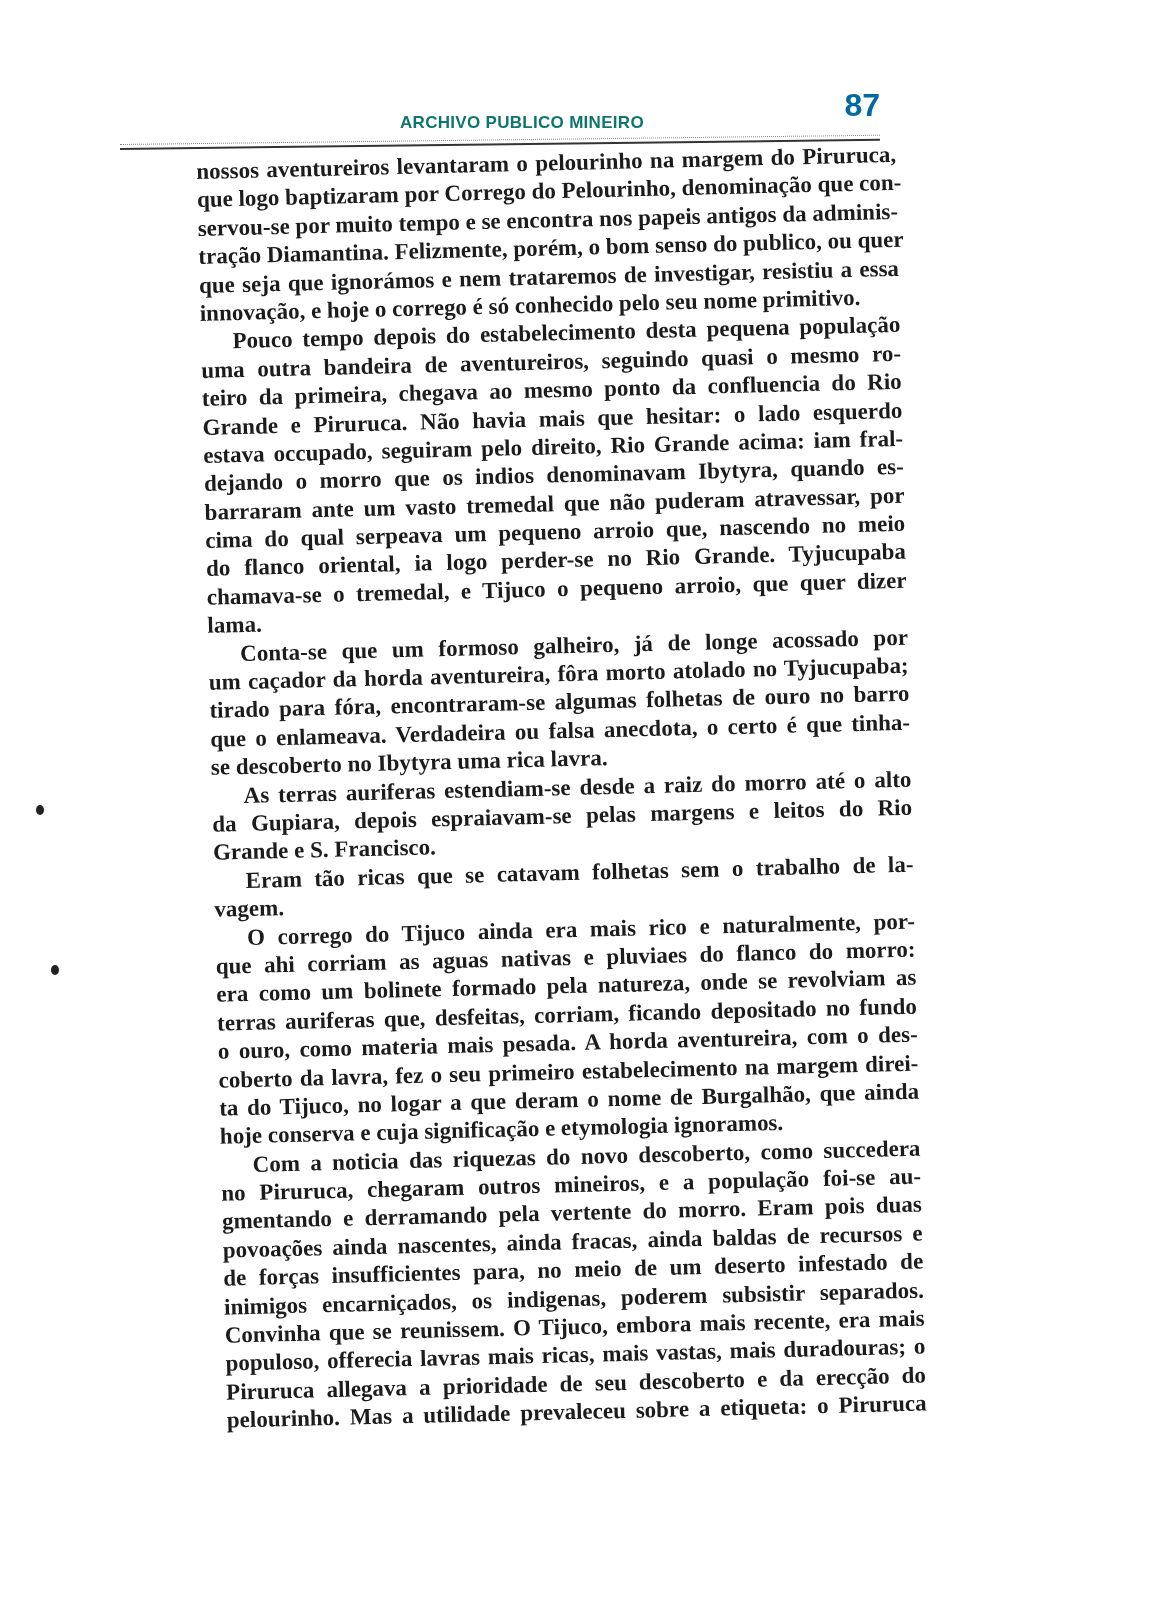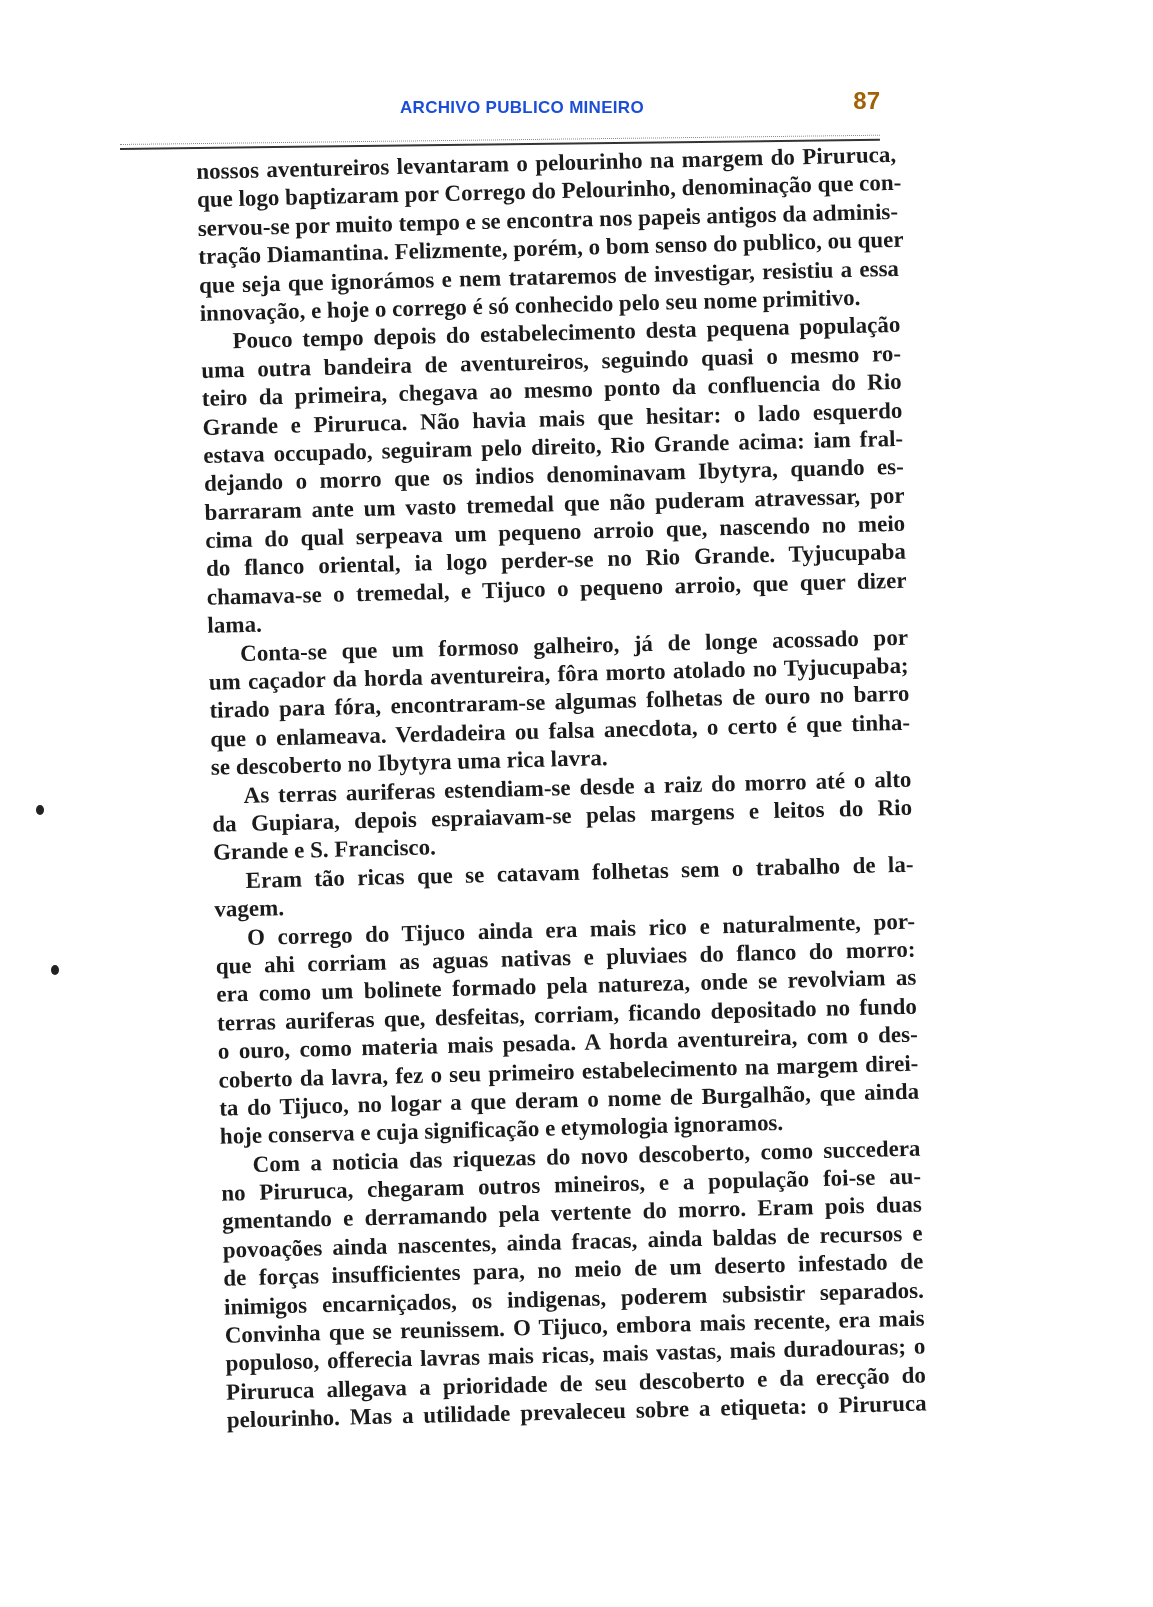--- a/index.html
+++ b/index.html
@@ -1,20 +1,20 @@
 <!DOCTYPE html>
 <html><head>
   <meta charset="utf-8">
   <style>
     html, body { margin: 0; padding: 0; background: #ffffff; }
     body { width: 1153px; height: 1607px; position: relative; overflow: hidden; }
     .page { position: absolute; left: 0; top: 0; width: 1153px; height: 1607px; background: #fff; }
     .header { position: absolute; left: 160px; top: 95px; width: 740px; height: 40px; }
-    .header-title { position: absolute; left: 240px; top: 3px; font-family: "Liberation Sans", sans-serif; font-weight: bold; font-size: 17px; color: #1d4ed8; letter-spacing: 0.3px; }
-    .page-number { position: absolute; right: 20px; top: -8px; font-family: "Liberation Sans", sans-serif; font-weight: bold; font-size: 24px; color: #a16207; }
+    .header-title { position: absolute; left: 240px; top: 18px; font-family: "Liberation Sans", sans-serif; font-weight: bold; font-size: 17px; color: #0f766e; letter-spacing: 0.3px; }
+    .page-number { position: absolute; right: 20px; top: -8px; font-family: "Liberation Sans", sans-serif; font-weight: bold; font-size: 32px; color: #0369a1; }
     .rule { position: absolute; left: 120px; top: 148px; width: 760px; height: 3px; border-top: 2px solid #333; transform: rotate(-0.7deg); transform-origin: left; }
     .rule2 { position: absolute; left: 120px; top: 144px; width: 760px; height: 1px; border-top: 1px dotted #888; transform: rotate(-0.7deg); transform-origin: left; }
     .body-text { position: absolute; left: 196px; top: 158px; width: 700px; transform: rotate(-1.4deg); transform-origin: left top; }
     .line { font-family: "Liberation Serif", serif; font-weight: bold; font-size: 23px; line-height: 28.4px; color: #1c1c1c; white-space: nowrap; text-align: justify; text-align-last: justify; display: block; height: 28.4px; }
     .line.short { text-align-last: left; }
     .line.indent { padding-left: 32px; }
     .mark { position: absolute; width: 8px; height: 10px; border-radius: 50%; background: #222; }
   </style>
 </head>
 <body>

